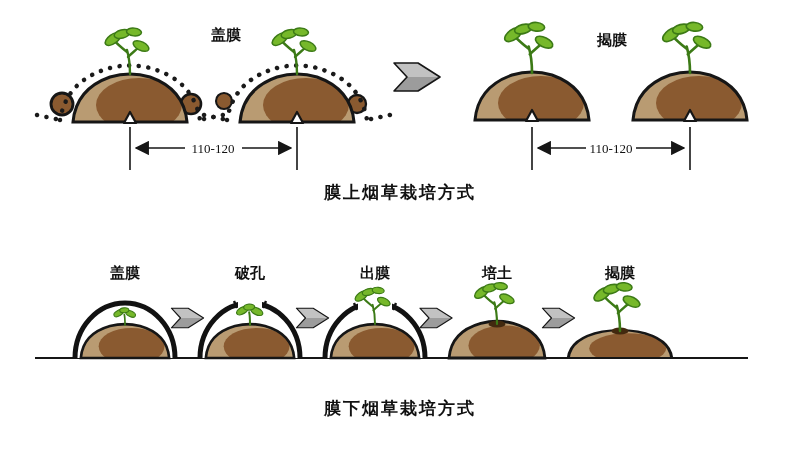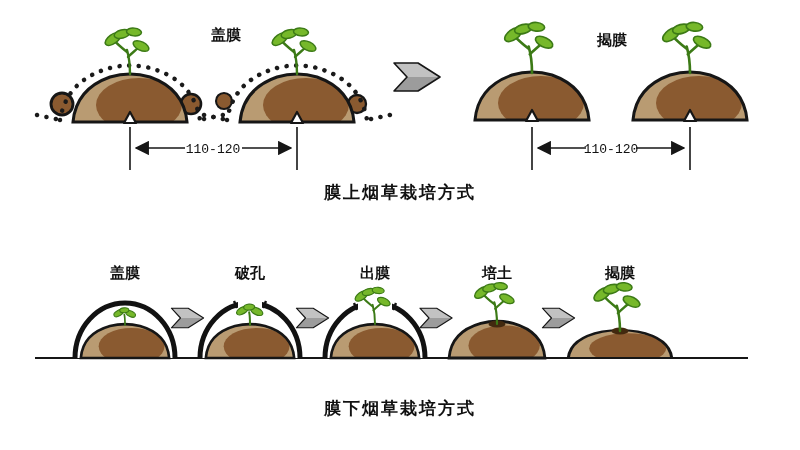--- a/index.html
+++ b/index.html
@@ -1,20 +1,20 @@
 <!DOCTYPE html>
 <html><head>
 <meta charset="utf-8">
 <style>
   html,body{margin:0;padding:0;background:#ffffff;}
   .canvas{
     position:relative;
     width:800px;height:450px;
     background:#ffffff;
-    font-family:Liberation Mono, monospace;
+    font-family:Liberation Serif, serif;
     overflow:hidden;
   }
   svg text{fill:#111111;}
   .lbl{font-size:15px;font-weight:bold;}
   .title{font-size:17px;font-weight:bold;letter-spacing:2px;}
   .dim{font-size:13px;}
   .stem{stroke:#3c7a16;stroke-width:2.4;fill:none;stroke-linecap:round;}
   .leaf{fill:#76b82a;stroke:#3c7a16;stroke-width:1.5;}
   .film-dots{fill:none;stroke:#1a1a1a;stroke-width:4.5;stroke-dasharray:0.1 9.5;stroke-linecap:round;}
   .dome-fill{fill:#ffffff;stroke:none;}

